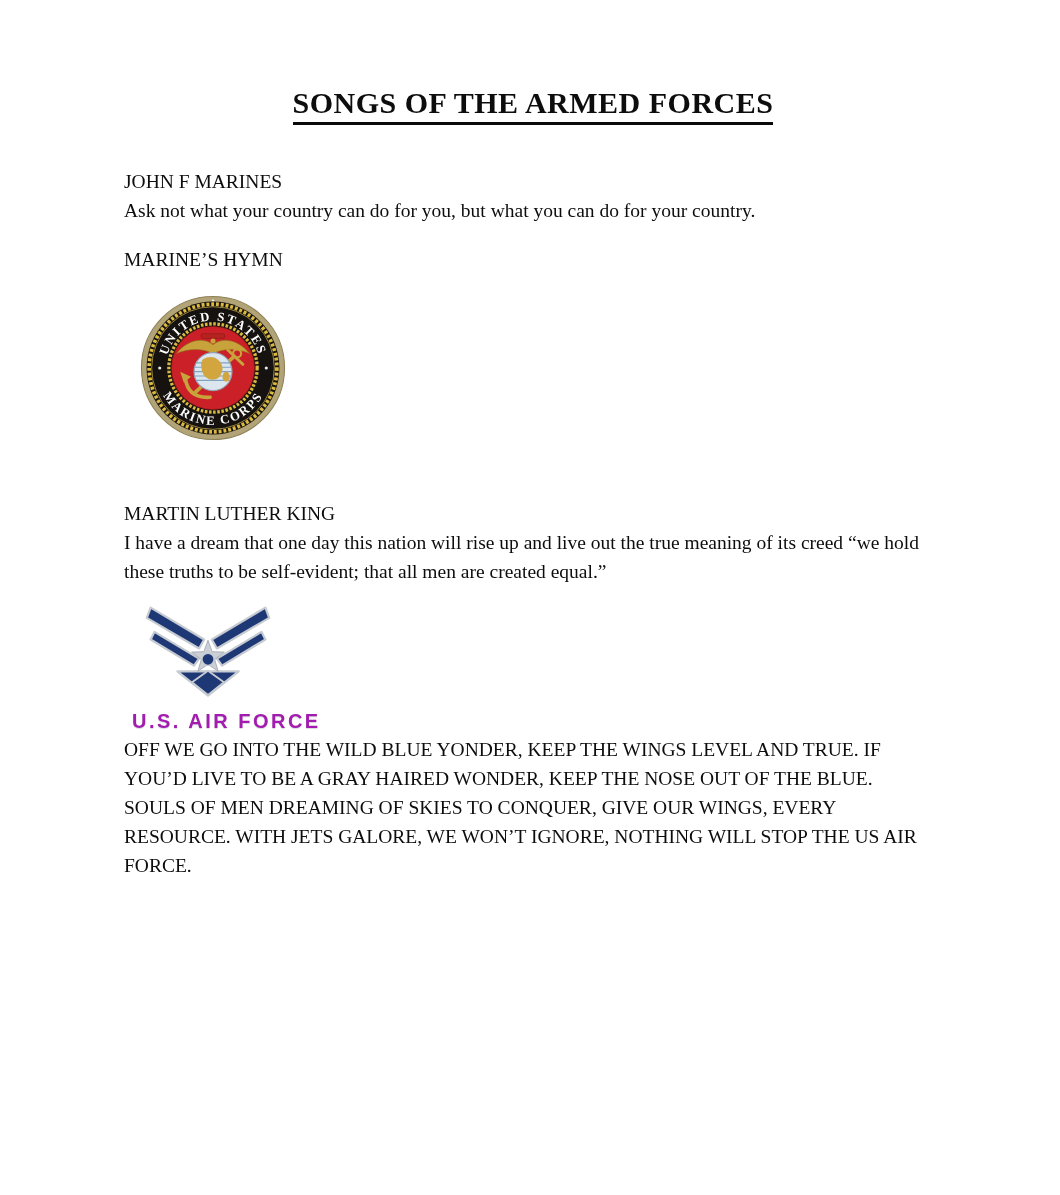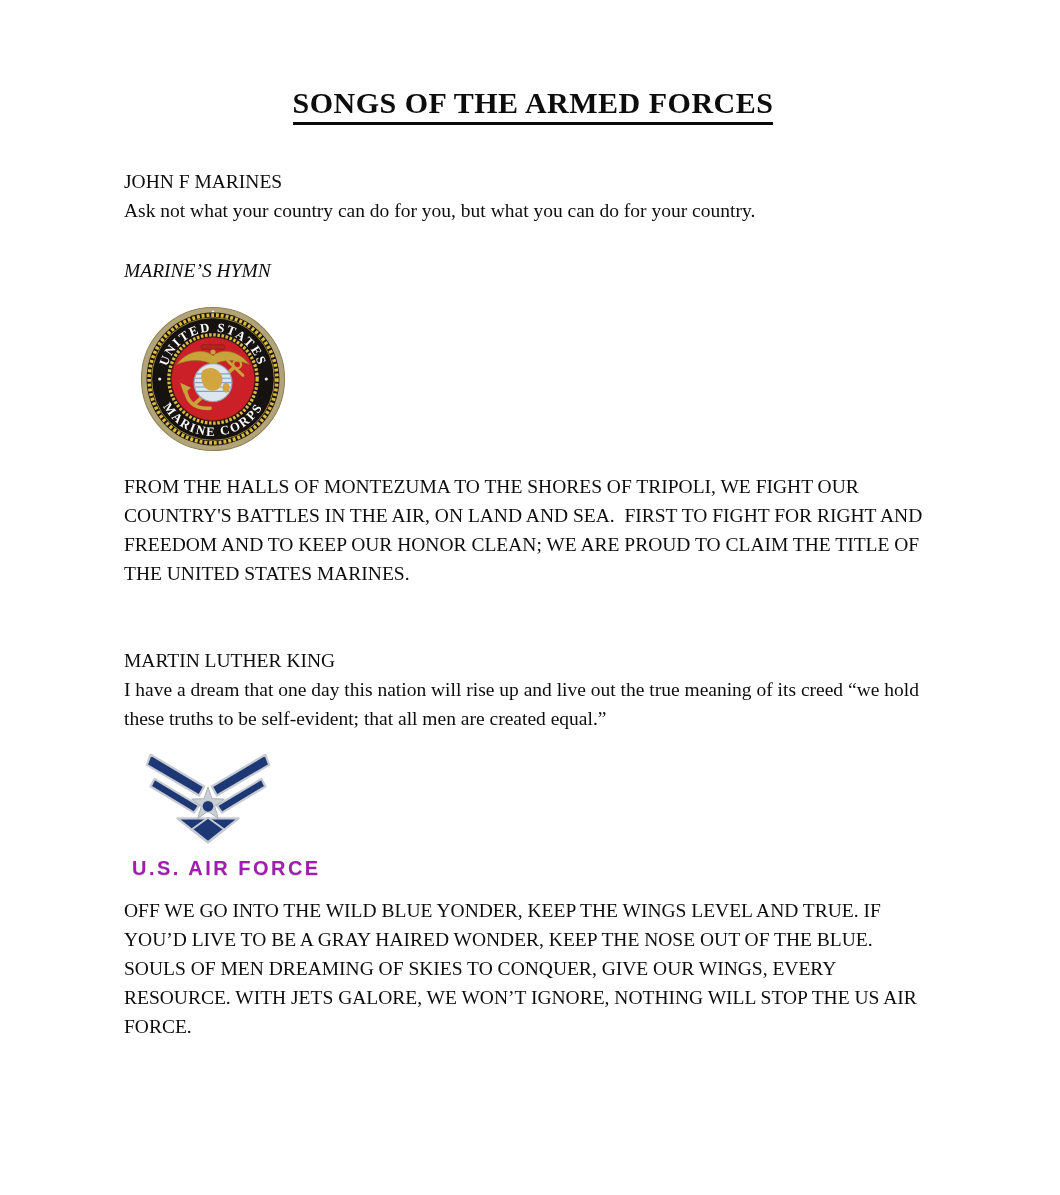--- a/index.html
+++ b/index.html
@@ -36,38 +36,38 @@
     margin: 0;
   }
   .body-text {
     font-size: 19.5px;
     line-height: 29px;
     margin: 0;
     white-space: pre-wrap;
     max-width: 818px;
   }
   .sec-jfk   { margin-top: 0; }
-  .sec-marine-heading { margin-top: 31px; font-style: italic; }
+  .sec-marine-heading { margin-top: 20px; }
   .usmc-seal-wrap { margin: 21px 0 0 16px; width: 146px; height: 146px; }
   .sec-marine-body { margin-top: 20px; }
   .sec-mlk-heading { margin-top: 58px; }
   .sec-af-heading { margin-top: 31px; }
   .usaf-logo-wrap { margin: 14px 0 0 8px; width: 180px; }
   .usaf-wings { display: block; margin-left: 12px; width: 128px; height: 102px; }
   .usaf-wordmark {
     font-family: "Liberation Sans", sans-serif;
     font-weight: bold;
     font-size: 20px;
     letter-spacing: 2.5px;
     color: #a21caf;
     text-shadow: 0 1px 1px #d8dadd;
     margin-top: 8px;
     white-space: nowrap;
   }
-  .sec-af-body { margin-top: 16px; }
+  .sec-af-body { margin-top: 2px; }
   .seal-arc-text {
     font-family: "Liberation Serif", serif;
     font-weight: bold;
     font-size: 17.5px;
     letter-spacing: 2.5px;
     fill: #ffffff;
   }
 </style>
 </head>
 <body>
@@ -135,21 +135,20 @@
       <path id="usmcArcBottom" d="M 22 100 A 78 78 0 0 0 178 100" fill="none"></path>
       <text class="seal-arc-text">
         <textPath href="#usmcArcTop" startOffset="50%" text-anchor="middle">UNITED STATES</textPath>
       </text>
       <text class="seal-arc-text">
         <textPath href="#usmcArcBottom" startOffset="50%" text-anchor="middle">MARINE CORPS</textPath>
       </text>
     </svg>
   </div>
 
-  <p class="body-text sec-marine-body">FROM THE HALLS OF MONTEZUMA TO THE SHORES OF TRIPOLI, WE FIGHT OUR COUNTRY'S BATTLES IN THE AIR, ON LAND AND SEA.  FIRST TO FIGHT FOR RIGHT AND FREEDOM AND TO KEEP OUR HONOR CLEAN; WE ARE PROUD TO CLAIM THE TITLE OF THE UNITED STATES MARINES.</p>
 
   <p class="heading sec-mlk-heading">MARTIN LUTHER KING</p>
   <p class="body-text">I have a dream that one day this nation will rise up and live out the true meaning of its creed “we hold these truths to be self-evident; that all men are created equal.”</p>
 
 
   <div class="usaf-logo-wrap">
     <svg class="usaf-wings" viewBox="0 0 200 160" aria-hidden="true">
       <g fill="#1e3876" stroke="#c6cad1" stroke-width="3.5" stroke-linejoin="round">
 
         <polygon points="10,12 94,62 86,76 4,28"></polygon>

